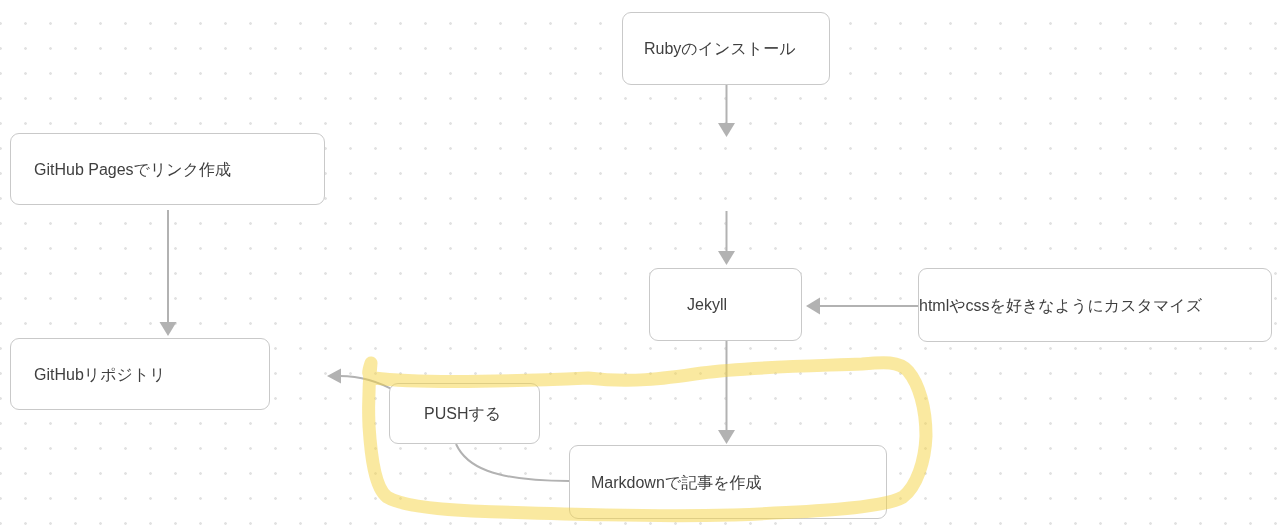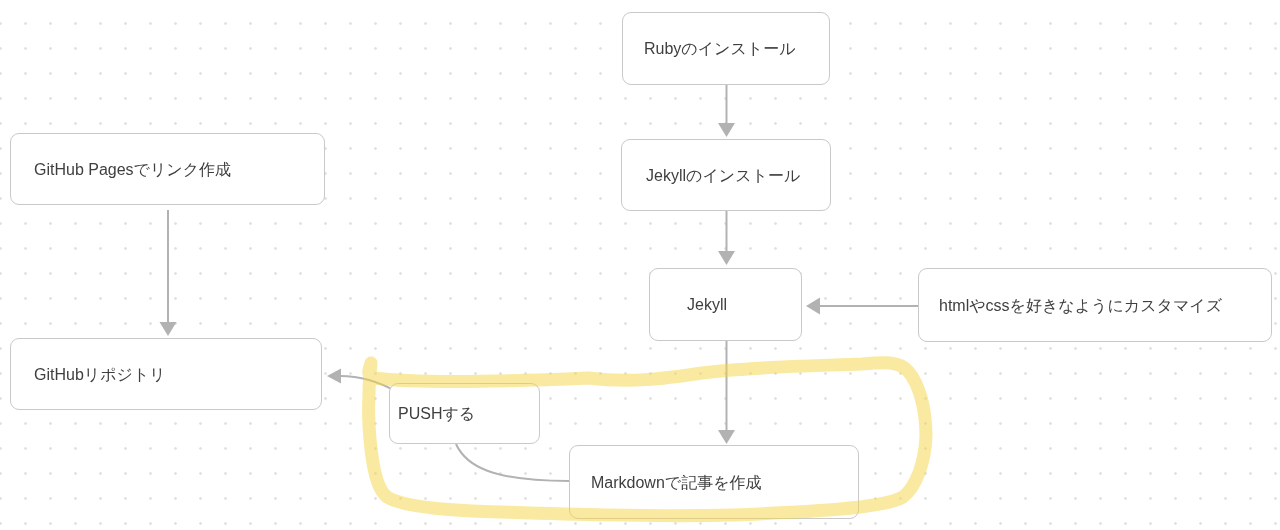--- a/index.html
+++ b/index.html
@@ -39,25 +39,25 @@
     justify-content: center;
     white-space: nowrap;
     line-height: 29px;
   }
   .node span { display: block; }
 
   
   #n-ruby      { left: 622px; top: 12px;  width: 208px; height: 73px; padding-left: 21px; }
   #n-jekyllin  { left: 621px; top: 139px; width: 210px; height: 72px; padding-left: 24px; }
   #n-jekyll    { left: 649px; top: 268px; width: 153px; height: 73px; padding-left: 37px; }
-  #n-note      { left: 918px; top: 268px; width: 354px; height: 74px; padding-left: 20px; }
+  #n-note      { left: 918px; top: 268px; width: 354px; height: 74px; }
   #n-ghpages   { left: 10px;  top: 133px; width: 315px; height: 72px; padding-left: 23px; }
-  #n-ghrepo    { left: 10px;  top: 338px; width: 312px; height: 72px; padding-left: 23px; }
-  #n-push      { left: 389px; top: 383px; width: 151px; height: 61px; padding-left: 8px; }
-  #n-markdown  { left: 569px; top: 445px; width: 290px; height: 74px; padding-left: 21px; }
+  #n-ghrepo    { left: 10px;  top: 338px; width: 260px; height: 72px; padding-left: 23px; }
+  #n-push      { left: 389px; top: 383px; width: 151px; height: 61px; padding-left: 34px; }
+  #n-markdown  { left: 569px; top: 445px; width: 318px; height: 74px; padding-left: 21px; }
 </style>
 </head>
 <body>
 
 <div class="board">
 
   <svg class="layer connector-layer" viewBox="0 0 1280 530" xmlns="http://www.w3.org/2000/svg">
 
     <line x1="726.5" y1="85" x2="726.5" y2="124" stroke-width="2" stroke="#b2b2b2"></line>
     <polygon points="718,123 735,123 726.5,137" fill="#b2b2b2"></polygon>
@@ -77,23 +77,20 @@
     <path d="M 397 392 C 378 381, 360 376, 340 376" fill="none" stroke-width="2" stroke="#b2b2b2"></path>
     <polygon points="341,368.5 341,383.5 327,376" fill="#b2b2b2"></polygon>
 
     <path d="M 456 444 C 466 466, 492 481, 569 481" fill="none" stroke-width="2" stroke="#b2b2b2"></path>
   </svg>
 
   <div class="node" id="n-ruby">
     <span>Rubyのインストール</span>
   </div>
 
-  <div class="node" id="n-jekyllin">
-    <span>Jekyllのインストール</span>
-  </div>
 
   <div class="node" id="n-jekyll">
     <span>Jekyll</span>
   </div>
 
   <div class="node" id="n-note">
     <span>htmlやcssを好きなようにカスタマイズ</span>
   </div>
 
   <div class="node" id="n-ghpages">

